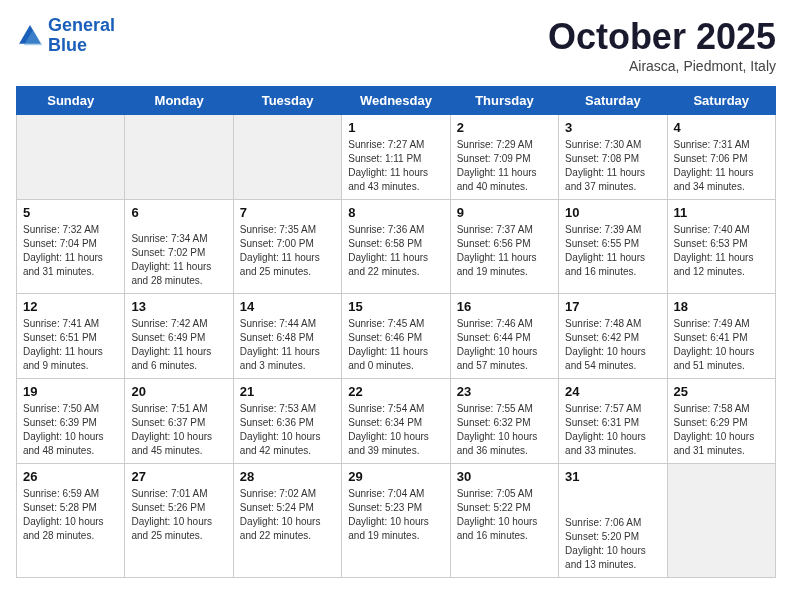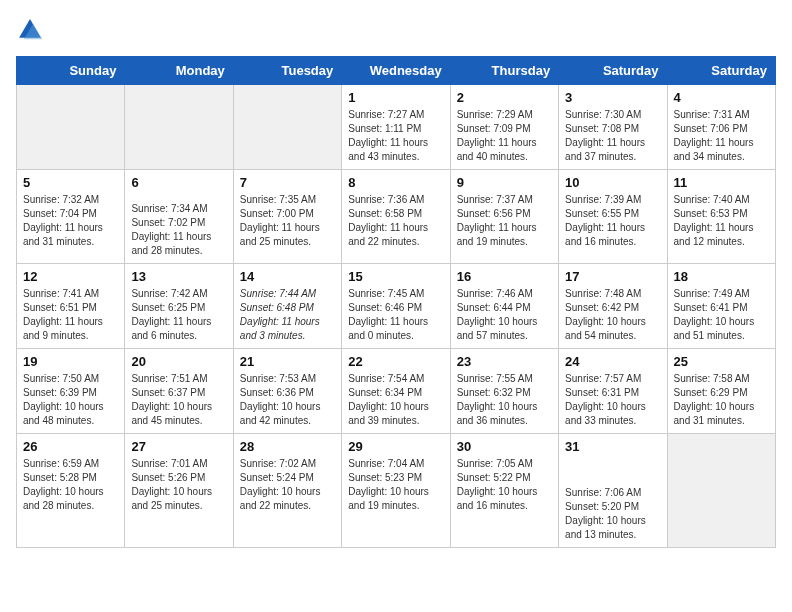--- a/index.html
+++ b/index.html
@@ -47,21 +47,21 @@
       color: #444;
     }
     .calendar {
       width: 100%;
       border-collapse: collapse;
       border: 1px solid #ccc;
     }
     .calendar th {
       background-color: #1a5fba;
       color: #fff;
-      text-align: right;
+      text-align: center;
       padding: 6px 8px;
       font-size: 13px;
       font-weight: bold;
       border: 1px solid #1a5fba;
     }
     .calendar td {
       width: calc(100% / 7);
       vertical-align: top;
       padding: 5px 6px;
       border: 1px solid #ccc;
@@ -88,20 +88,28 @@
   </style>
 </head>
 <body>
 
 <div class="header">
   <div class="logo">
     <svg class="logo-icon" viewBox="0 0 36 36">
       <polygon points="18,4 32,28 4,28" fill="#1a5fba"></polygon>
       <polygon points="22,10 34,30 10,30" fill="#5a9fd4" opacity="0.5"></polygon>
     </svg>
+    <div class="logo-text">
+      <div><span>General</span></div>
+      <div><span style="color:#1a5fba">Blue</span></div>
+    </div>
+  </div>
+  <div class="title-block">
+    <div class="month-title">October 2025</div>
+    <div class="location">Airasca, Piedmont, Italy</div>
   </div>
 </div>
 
 <table class="calendar">
   <thead>
     <tr>
     <th>Sunday</th>
         <th>Monday</th>
         <th>Tuesday</th>
         <th>Wednesday</th>
@@ -199,27 +207,27 @@
         <td>
           <div class="day-number">12</div>
           <div class="day-info" style="white-space: pre-line;">Sunrise: 7:41 AM
 Sunset: 6:51 PM
 Daylight: 11 hours
 and 9 minutes.</div>
         </td>
         <td>
           <div class="day-number">13</div>
           <div class="day-info" style="white-space: pre-line;">Sunrise: 7:42 AM
-Sunset: 6:25 PM
+Sunset: 6:49 PM
 Daylight: 11 hours
 and 6 minutes.</div>
         </td>
         <td>
           <div class="day-number">14</div>
-          <div class="day-info" style="white-space: pre-line; font-style: italic;">Sunrise: 7:44 AM
+          <div class="day-info" style="white-space: pre-line;">Sunrise: 7:44 AM
 Sunset: 6:48 PM
 Daylight: 11 hours
 and 3 minutes.</div>
         </td>
         <td>
           <div class="day-number">15</div>
           <div class="day-info" style="white-space: pre-line;">Sunrise: 7:45 AM
 Sunset: 6:46 PM
 Daylight: 11 hours
 and 0 minutes.</div>

